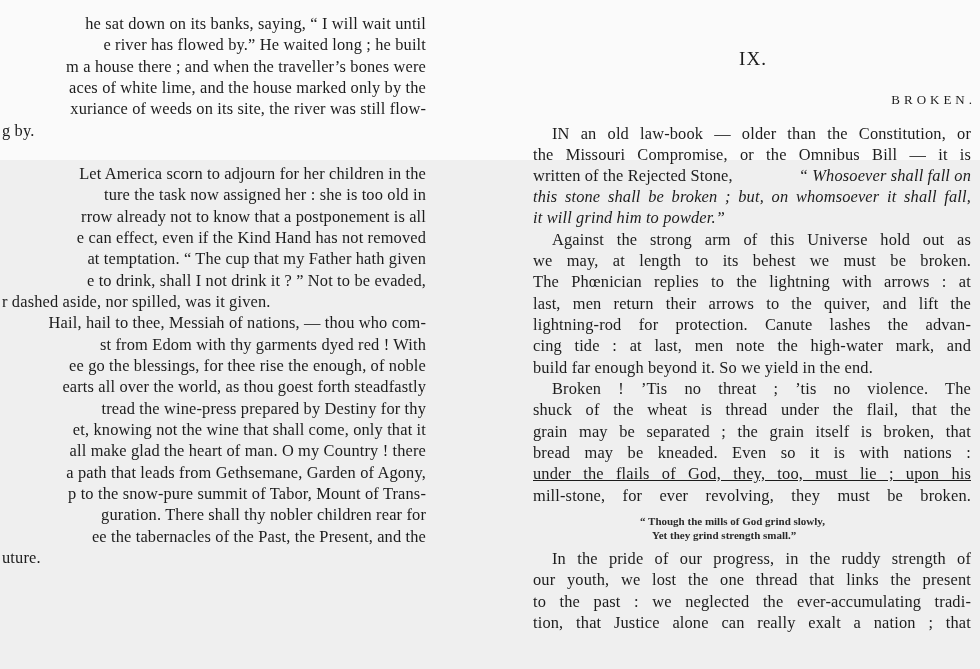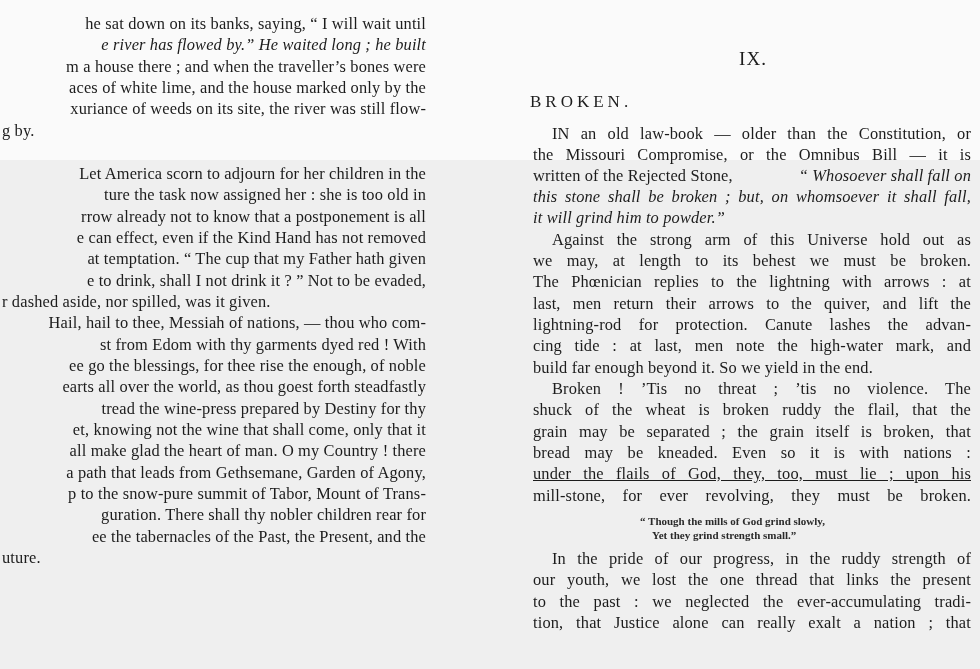--- a/index.html
+++ b/index.html
@@ -23,39 +23,39 @@
   .page-left .line { right: 4px; text-align: justify; text-align-last: justify; }
   .page-right .line { left: 3px; width: 438px; text-align: justify; text-align-last: justify; }
   .page-right .line.last { text-align-last: left; }
   .page-left .line.last { text-align-last: left; right: auto; }
   .ital { font-style: italic; }
   .chapter-num {
     position: absolute; left: 0; width: 446px; top: 48px; text-align: center;
     font-family: "Liberation Serif", serif; font-size: 19px; letter-spacing: 1px;
   }
   .chapter-title {
-    position: absolute; left: 0; width: 446px; top: 92px; text-align: left;
-    font-family: "Liberation Serif", serif; font-size: 17px; letter-spacing: 4px;
+    position: absolute; left: 0; width: 446px; top: 92px; text-align: right;
+    font-family: "Liberation Serif", serif; font-size: 13px; letter-spacing: 4px;
   }
   .verse {
     position: absolute; white-space: nowrap;
     font-family: "Liberation Serif", serif; font-size: 11px; line-height: 14px; font-weight: bold; color: #2a2a2a;
   }
 </style>
 </head>
 <body>
 
 <div class="spread">
   <div class="bg-top"></div>
   <div class="bg-mid"></div>
 
   <div class="page page-left">
 
     <div class="line" style="top:14px;">he sat down on its banks, saying, “ I will wait until</div>
-    <div class="line" style="top:35px;font-style:italic;">e river has flowed by.”  He waited long ; he built</div>
+    <div class="line" style="top:35px;">e river has flowed by.”  He waited long ; he built</div>
     <div class="line" style="top:57px;">m a house there ; and when the traveller’s bones were</div>
     <div class="line" style="top:78px;">aces of white lime, and the house marked only by the</div>
     <div class="line" style="top:99px;">xuriance of weeds on its site, the river was still flow-</div>
     <div class="line last" style="top:121px; left:2px;">g by.</div>
 
     <div class="line" style="top:164px;font-family:Liberation Serif, serif;">Let America scorn to adjourn for her children in the</div>
     <div class="line" style="top:185px;">ture the task now assigned her : she is too old in</div>
     <div class="line" style="top:207px;">rrow already not to know that a postponement is all</div>
     <div class="line" style="top:228px;">e can effect, even if the Kind Hand has not removed</div>
     <div class="line" style="top:249px;">at temptation.  “ The cup that my Father hath given</div>
@@ -91,21 +91,21 @@
 
     <div class="line" style="top:230px; left:22px; width:419px;">Against the strong arm of this Universe hold out as</div>
     <div class="line" style="top:251px;">we may, at length to its behest we must be broken.</div>
     <div class="line" style="top:272px;">The Phœnician replies to the lightning with arrows : at</div>
     <div class="line" style="top:294px;">last, men return their arrows to the quiver, and lift the</div>
     <div class="line" style="top:315px;">lightning-rod for protection.  Canute lashes the advan-</div>
     <div class="line" style="top:336px;">cing tide : at last, men note the high-water mark, and</div>
     <div class="line last" style="top:358px;">build far enough beyond it.  So we yield in the end.</div>
 
     <div class="line" style="top:379px; left:22px; width:419px;">Broken !  ’Tis no threat ; ’tis no violence.  The</div>
-    <div class="line" style="top:400px;">shuck of the wheat is broken ruddy the flail, that the</div>
+    <div class="line" style="top:400px;">shuck of the wheat is thread under the flail, that the</div>
     <div class="line" style="top:422px;">grain may be separated ; the grain itself is broken, that</div>
     <div class="line" style="top:443px;">bread may be kneaded.  Even so it is with nations :</div>
     <div class="line" style="top:464px;text-decoration:underline;">under the flails of God, they, too, must lie ; upon his</div>
     <div class="line" style="top:486px;">mill-stone, for ever revolving, they must be broken.</div>
 
     <div class="verse" style="top:514px; left:110px;">“ Though the mills of God grind slowly,</div>
     <div class="verse" style="top:528px; left:122px;">Yet they grind strength small.”</div>
 
     <div class="line" style="top:549px; left:22px; width:419px;">In the pride of our progress, in the ruddy strength of</div>
     <div class="line" style="top:570px;">our youth, we lost the one thread that links the present</div>

